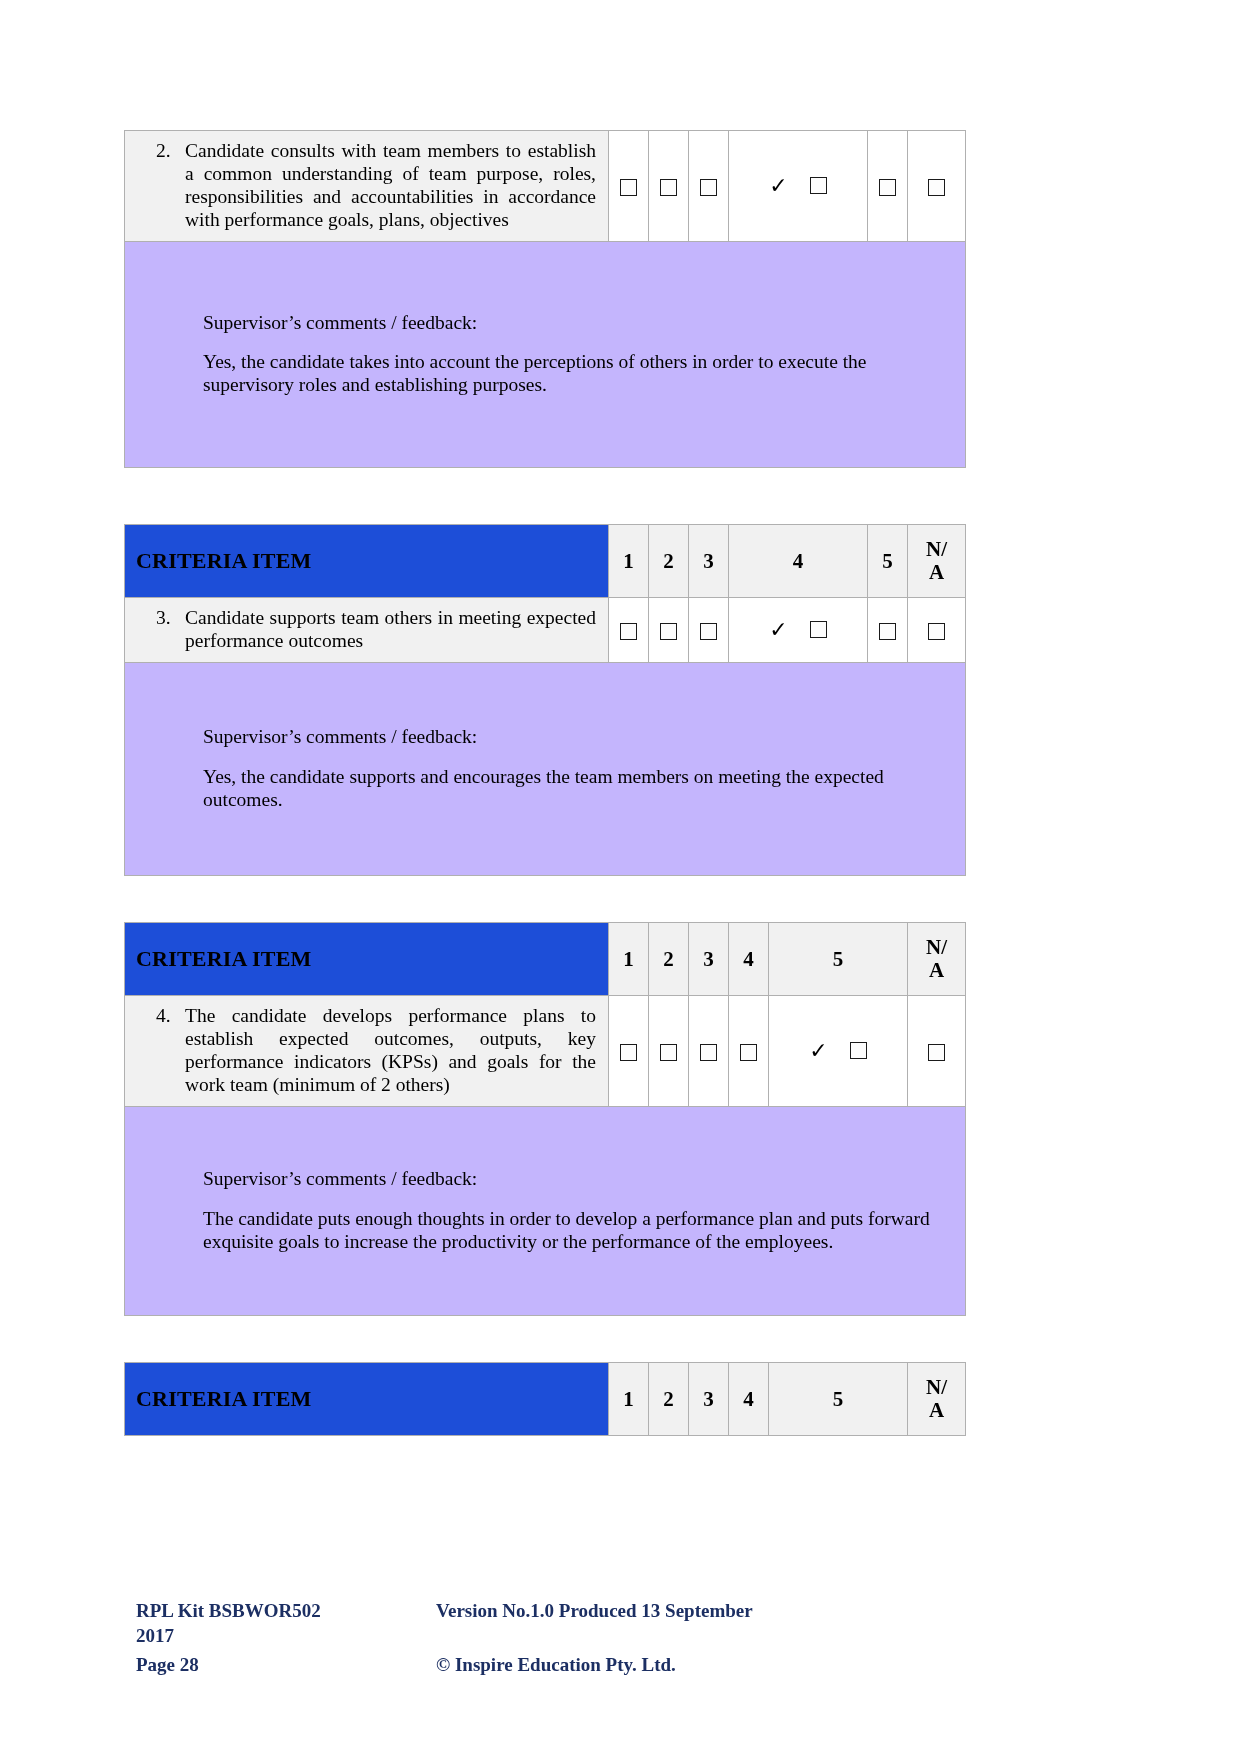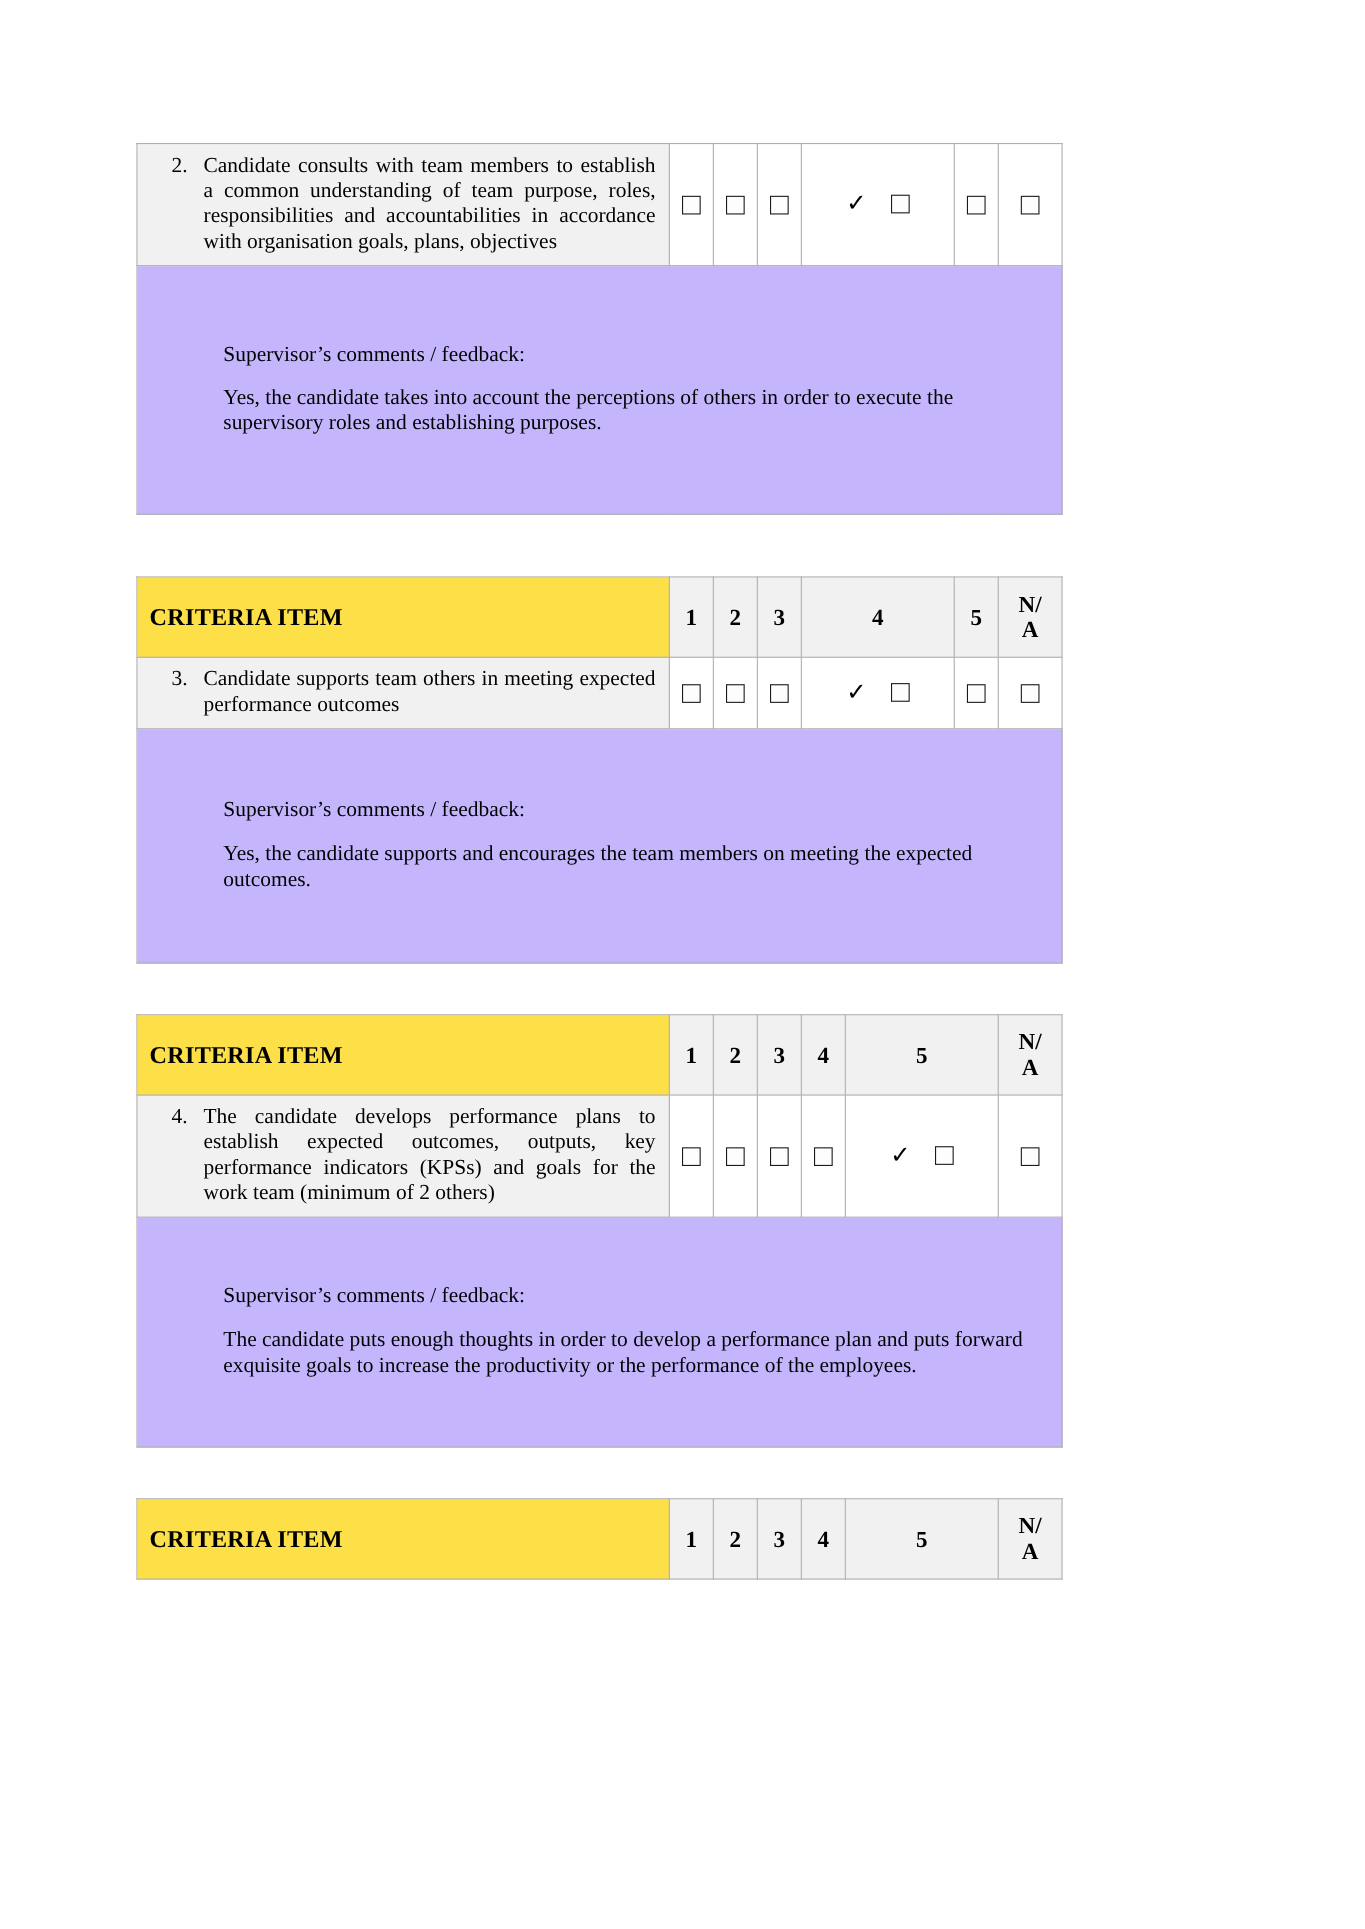--- a/index.html
+++ b/index.html
@@ -45,21 +45,21 @@
   .hdr-cell {
     background: #f1f1f1;
     font-weight: bold;
     text-align: center;
     font-size: 21px;
     line-height: 1.08;
     height: 72px;
     font-family: "Liberation Serif", "DejaVu Serif", serif;
   }
   .hdr-title {
-    background: #fde047;
+    background: #1d4ed8;
     font-weight: bold;
     font-size: 22px;
     letter-spacing: .2px;
     text-align: left;
     padding-left: 11px !important;
     height: 72px;
   }
 
   .item-cell {
     background: #f1f1f1;
@@ -171,21 +171,21 @@
         <col style="width:40px">
           <col style="width:139px">
           <col style="width:40px">
           <col style="width:58px">
       </colgroup>
       <tbody>
         <tr>
           <td class="item-cell">
             <div class="item-flex">
               <div class="item-num">2.</div>
-              <div class="item-text">Candidate consults with team members to establish a common understanding of team purpose, roles, responsibilities and accountabilities in accordance with organisation goals, plans, objectives</div>
+              <div class="item-text">Candidate consults with team members to establish a common understanding of team purpose, roles, responsibilities and accountabilities in accordance with performance goals, plans, objectives</div>
             </div>
           </td>
           <td class="box-cell">
             <span class="cbx"></span></td>
           <td class="box-cell">
             <span class="cbx"></span></td>
           <td class="box-cell">
             <span class="cbx"></span></td>
           <td class="box-cell">
             <span class="tickwrap">
@@ -343,14 +343,25 @@
           <th class="hdr-cell">
             <span>N/</span><br>
             <span>A</span>
           </th>
         </tr>
       </tbody>
     </table>
 
   </div>
 
+  <div class="footer">
+    <div class="footer-row">
+      <span class="footer-left">RPL Kit BSBWOR502</span>
+      <span class="footer-right">Version No.1.0 Produced 13 September</span>
+    </div>
+    <div class="footer-line2">2017</div>
+    <div class="footer-row2">
+      <span class="footer-left">Page 28</span>
+      <span class="footer-right">© Inspire Education Pty. Ltd.</span>
+    </div>
+  </div>
 
 </div>
 
 </body></html>

